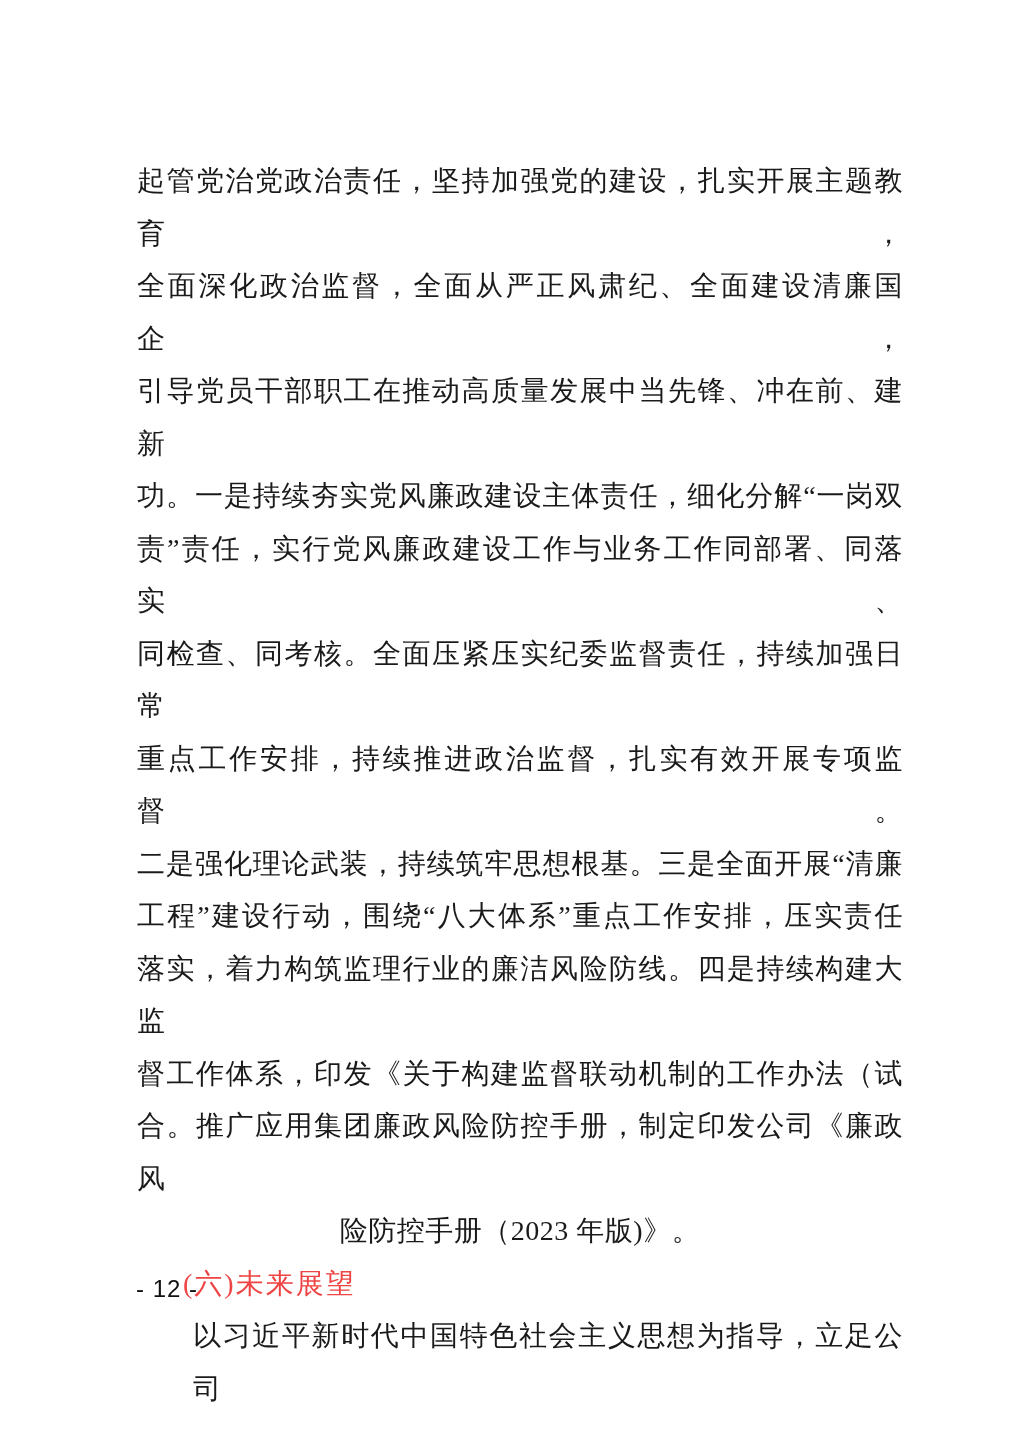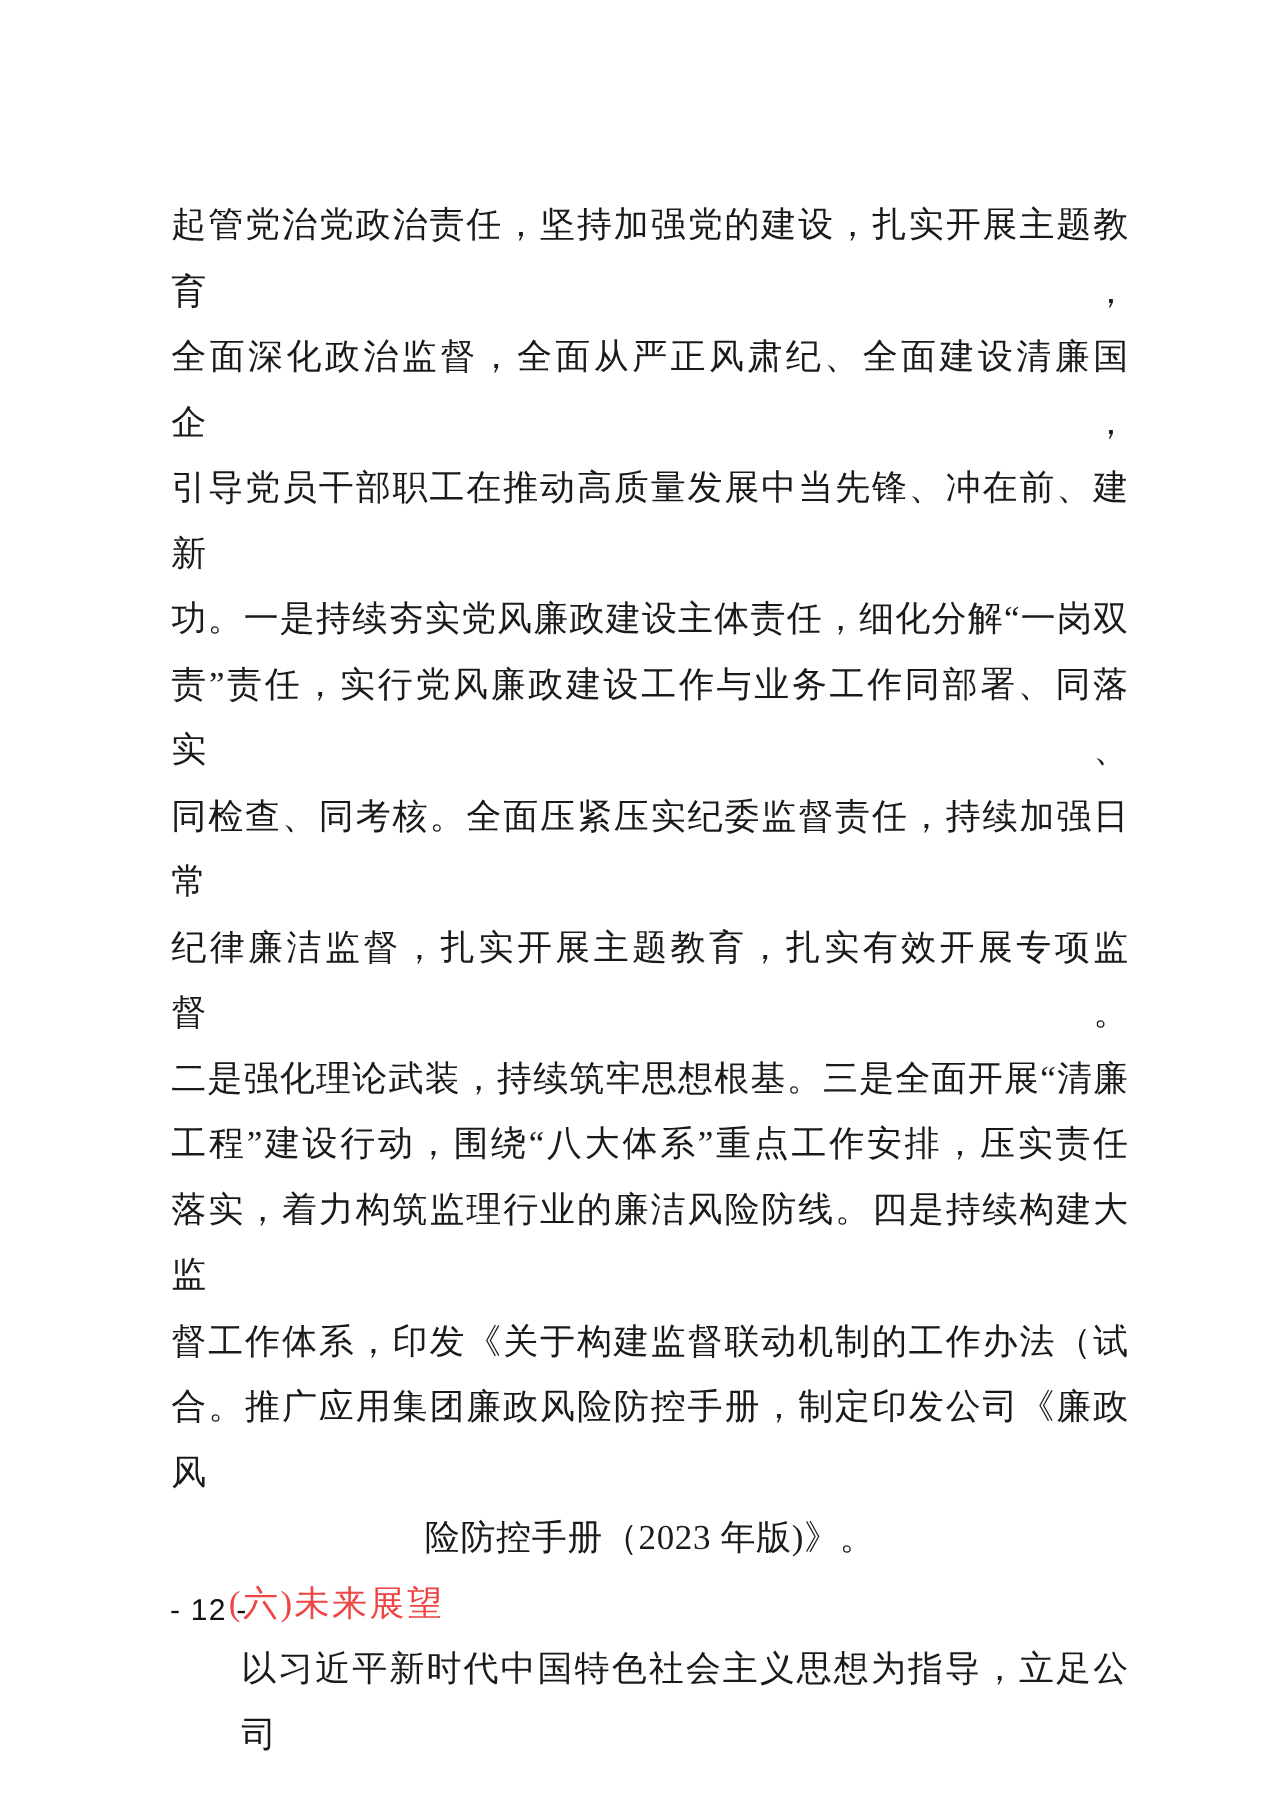--- a/index.html
+++ b/index.html
@@ -68,21 +68,21 @@
         <div class="line justify">全面深化政治监督，全面从严正风肃纪、全面建设清廉国企，</div>
 
         <div class="line justify">引导党员干部职工在推动高质量发展中当先锋、冲在前、建新</div>
 
         <div class="line justify">功。一是持续夯实党风廉政建设主体责任，细化分解“一岗双</div>
 
         <div class="line justify">责”责任，实行党风廉政建设工作与业务工作同部署、同落实、</div>
 
         <div class="line justify">同检查、同考核。全面压紧压实纪委监督责任，持续加强日常</div>
 
-        <div class="line justify">纪律廉洁监督，扎实开展主题教育，扎实有效开展专项监督。</div>
+        <div class="line justify">重点工作安排，持续推进政治监督，扎实有效开展专项监督。</div>
 
         <div class="line justify">二是强化理论武装，持续筑牢思想根基。三是全面开展“清廉</div>
 
         <div class="line justify">工程”建设行动，围绕“八大体系”重点工作安排，压实责任</div>
 
         <div class="line justify">落实，着力构筑监理行业的廉洁风险防线。四是持续构建大监</div>
 
         <div class="line justify">督工作体系，印发《关于构建监督联动机制的工作办法（试</div>
 
 

